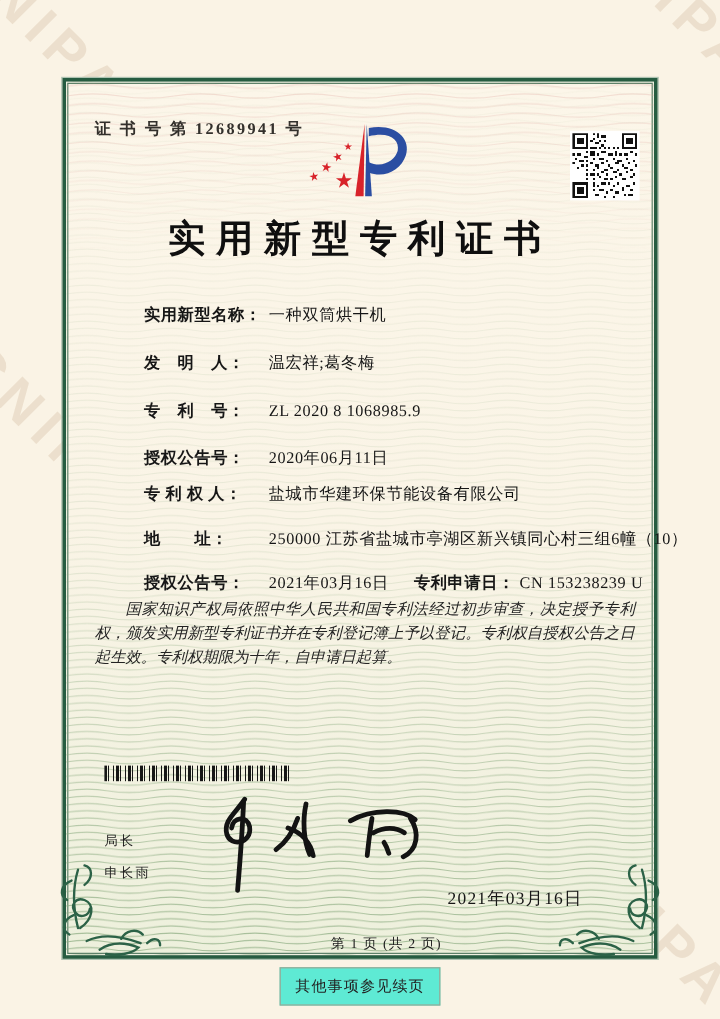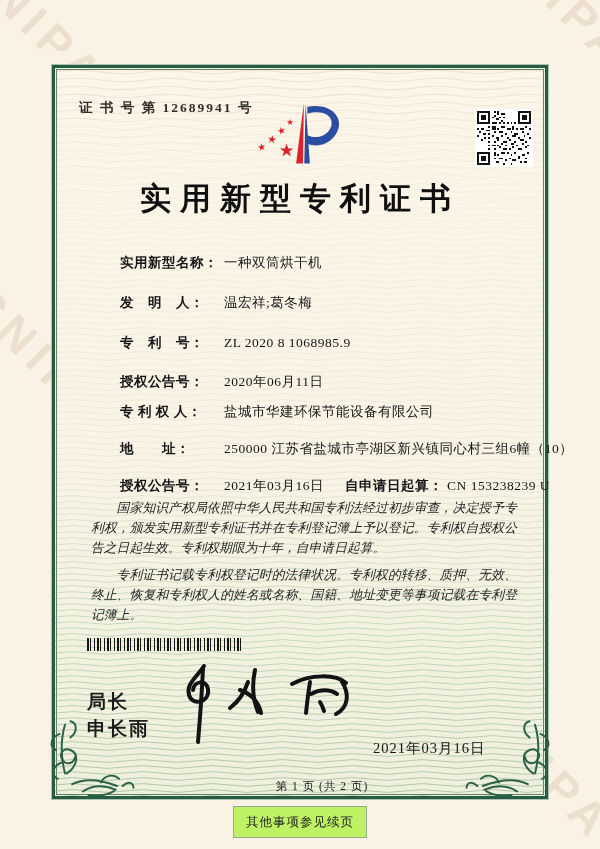--- a/index.html
+++ b/index.html
@@ -20,39 +20,39 @@
   .title{position:absolute;left:0;right:0;top:110px;text-align:center;font-size:31px;
          font-weight:bold;letter-spacing:9px;color:#0f0f0f;white-space:nowrap;}
   .fields{position:absolute;left:24px;top:186px;width:452px;font-size:13.5px;}
   .frow{position:absolute;left:0;white-space:nowrap;margin-left:41px;}
   .flabel{display:inline-block;min-width:104px;font-weight:600;letter-spacing:.5px;color:#161616;}
   .fvalue{font-weight:500;letter-spacing:.5px;color:#161616;}
   .grant2{position:absolute;left:225px;top:0;}
   .grant2 .flabel{min-width:0;margin-right:4px;}
   .paras{position:absolute;left:24px;top:431px;width:450px;font-size:12.8px;line-height:1.56;
          text-align:justify;font-style:italic;color:#232323;}
-  .paras p{margin:0 12px 7px;text-indent:2em;}
+  .paras p{margin:0 0 7px;text-indent:2em;}
   .barcode{position:absolute;left:32px;top:570px;width:157px;height:13px;
            background:repeating-linear-gradient(90deg,#161616 0 2px,transparent 2px 3px,
              #161616 3px 4px,transparent 4px 7px,#161616 7px 8px,transparent 8px 10px);}
-  .officer{position:absolute;left:32px;top:620px;font-size:19px;font-weight:700;
+  .officer{position:absolute;left:32px;top:620px;font-size:11px;font-weight:400;
            line-height:27px;letter-spacing:2px;}
   .sig{position:absolute;left:105px;top:590px;width:215px;height:92px;}
   .sig path{stroke:#131313;stroke-width:4;fill:none;stroke-linecap:round;stroke-linejoin:round;}
   .sig-hidden{position:absolute;left:0;top:0;opacity:0;font-size:2px;}
   .issue-date{position:absolute;left:318px;top:671px;font-size:14.5px;letter-spacing:1px;
               font-weight:500;color:#161616;}
   .pagenum{position:absolute;left:0;right:0;top:711px;text-align:center;font-size:11.5px;
            letter-spacing:1px;color:#222;padding-left:44px;}
   .flourish{position:absolute;width:90px;height:90px;}
   .flourish path{stroke:#2c6247;stroke-width:2.2;fill:none;stroke-linecap:round;}
   .fl-left{left:-8px;bottom:-8px;}
   .fl-right{right:-8px;bottom:-8px;transform:scaleX(-1);}
   .cont-box{position:absolute;left:233px;top:806px;width:134px;height:32px;box-sizing:border-box;
-            border:1px solid #98a794;background:#bef264;display:flex;align-items:center;
+            border:1px solid #98a794;background:#5eead4;display:flex;align-items:center;
             justify-content:center;font-size:12.5px;letter-spacing:1px;color:#222;}
 </style>
 </head>
 <body>
 
 <div class="page">
 
   <div class="wm" style="left:-55px;top:-5px">CNIPA</div>
   <div class="wm" style="left:470px;top:-30px">CNIPA</div>
   <div class="wm" style="left:-50px;top:330px">CNIPA</div>
@@ -149,28 +149,27 @@
       </div>
       <div class="frow" style="top:149px">
         <span class="flabel">专 利 权 人：</span><span class="fvalue">盐城市华建环保节能设备有限公司</span>
       </div>
       <div class="frow" style="top:186px">
         <span class="flabel">地　　址：</span><span class="fvalue">250000 江苏省盐城市亭湖区新兴镇同心村三组6幢（10）</span>
       </div>
       <div class="frow" style="top:223px">
         <span class="flabel">授权公告号：</span><span class="fvalue">2021年03月16日</span>
         <span class="grant2">
-          <span class="flabel">自申请日起算：</span><span class="fvalue">CN 153238239 U</span>
+          <span class="flabel">专利申请日：</span><span class="fvalue">CN 153238239 U</span>
         </span>
       </div>
     </div>
 
     <div class="paras">
       <p>国家知识产权局依照中华人民共和国专利法经过初步审查，决定授予专利权，颁发实用新型专利证书并在专利登记簿上予以登记。专利权自授权公告之日起生效。专利权期限为十年，自申请日起算。</p>
-      <p>专利证书记载专利权登记时的法律状况。专利权的转移、质押、无效、终止、恢复和专利权人的姓名或名称、国籍、地址变更等事项记载在专利登记簿上。</p>
     </div>
 
     <div class="barcode"></div>
 
     <div class="officer">
       <div>局长</div>
       <div>申长雨</div>
     </div>
 
     <div class="sig">

